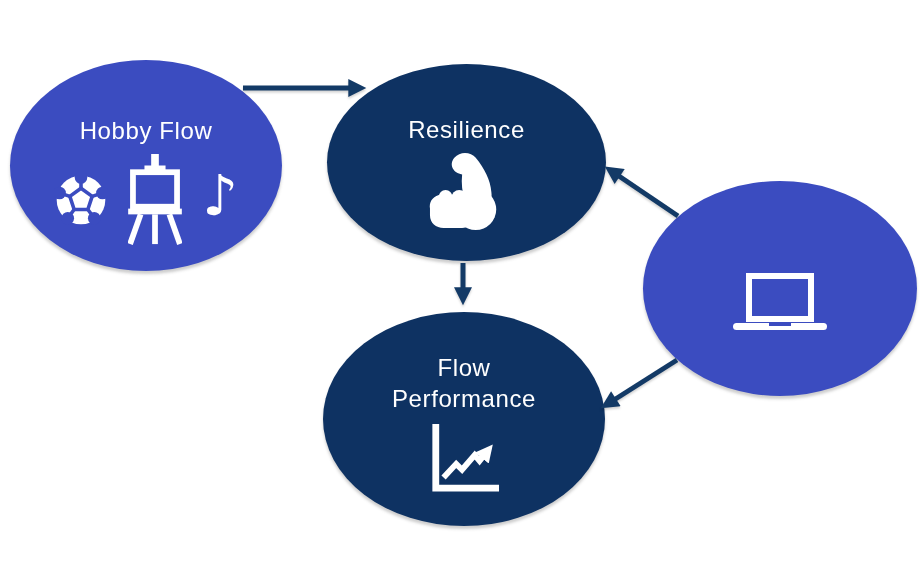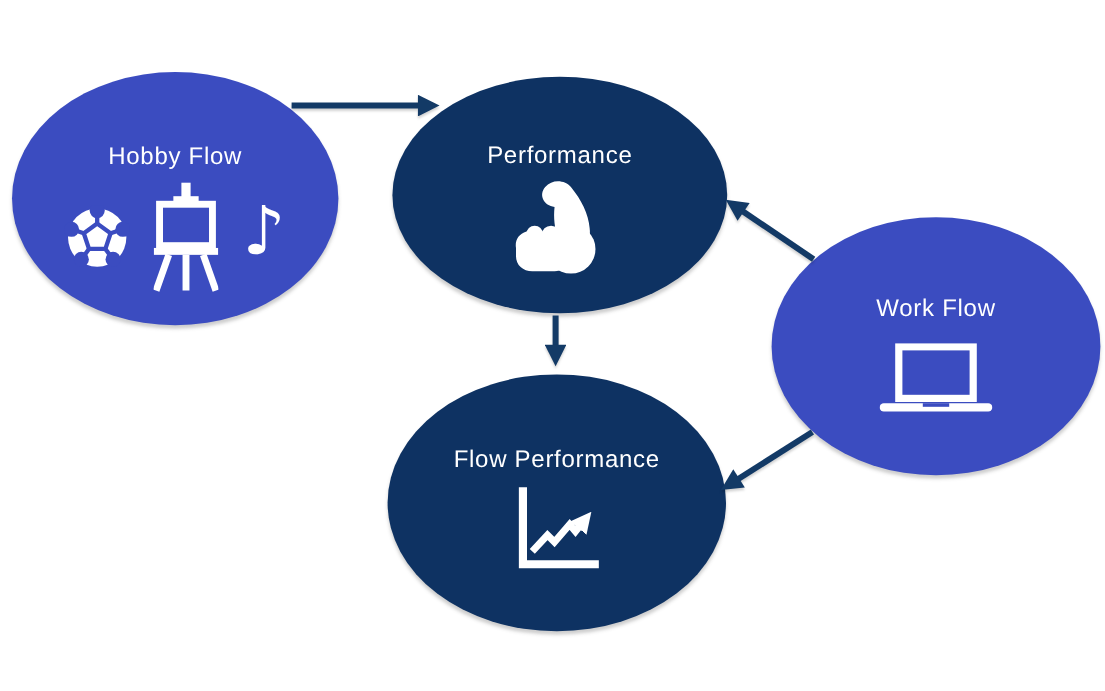--- a/index.html
+++ b/index.html
@@ -15,21 +15,21 @@
   .canvas{position:relative;width:921px;height:576px;background:var(--canvas-bg);overflow:hidden;}
   .node{
     position:absolute;border-radius:50%;
     display:flex;flex-direction:column;align-items:center;justify-content:center;
     color:var(--label-text);
     box-shadow:0 3px 3px rgba(90,90,90,.30);
   }
   .node--dark{background:var(--node-dark);}
   .node--blue{background:var(--node-blue);}
   .node-label{
-    font-size:20px;font-weight:300;letter-spacing:.6px;
+    font-size:24px;font-weight:300;letter-spacing:.6px;
     text-align:center;line-height:1.3;max-width:190px;
   }
   .icon-row{display:flex;align-items:center;gap:20px;margin-top:8px;}
   .icon-solo{margin-top:8px;display:flex;align-items:center;justify-content:center;}
   .note-glyph{
     font-family:"DejaVu Sans",sans-serif;font-size:56px;line-height:.85;
     color:var(--icon-color);display:block;transform:translateY(-4px);
   }
   .edges{position:absolute;left:0;top:0;pointer-events:none;
          filter:drop-shadow(0 2px 1px rgba(0,0,0,.18));}
@@ -71,36 +71,35 @@
           <line x1="13" y1="63" x2="2" y2="94"></line>
           <line x1="43" y1="63" x2="54" y2="94"></line>
           <line x1="28" y1="63" x2="28" y2="94"></line>
         </g>
       </svg>
       <span class="note-glyph">♪</span>
     </div>
   </div>
 
   <div class="node node--dark" style="left:327px;top:64px;width:279px;height:197px;padding-top:20px;">
-    <div class="node-label">Performance</div>
+    <div class="node-label">Resilience</div>
     <div class="icon-solo" style="margin-top:6px;">
       <svg width="76" height="80" viewBox="0 0 78 82">
         <g fill="var(--icon-color)">
           <path d="M34 24 C25 23 20 14 26 7 C32 0 43 1 48 7 C57 18 63 30 64 42 C65 49 63 55 60 60 L37 52 C34 42 33 33 34 24 Z"></path>
           <circle cx="48" cy="60" r="21"></circle>
           <path d="M10 45 C3 47 0 53 1 59 L1 66 C1 74 7 79 15 79 L34 79 C40 79 44 75 44 70 L44 57 C36 48 22 42 10 45 Z"></path>
           <circle cx="17" cy="47" r="7"></circle>
           <circle cx="31" cy="48" r="8"></circle>
         </g>
       </svg>
     </div>
   </div>
 
   <div class="node node--blue" style="left:643px;top:181px;width:274px;height:215px;padding-top:12px;">
-    <div class="node-label">Work Flow</div>
     <div class="icon-solo" style="margin-top:16px;">
       <svg width="94" height="60" viewBox="0 0 94 60">
         <rect x="16" y="3" width="62" height="43" fill="none" stroke="var(--icon-color)" stroke-width="6"></rect>
         <rect x="0" y="50" width="94" height="7" rx="3.5" fill="var(--icon-color)"></rect>
         <rect x="36" y="50" width="22" height="3" fill="var(--node-blue)"></rect>
       </svg>
     </div>
   </div>
 
   <div class="node node--dark" style="left:323px;top:312px;width:282px;height:214px;padding-top:10px;">

